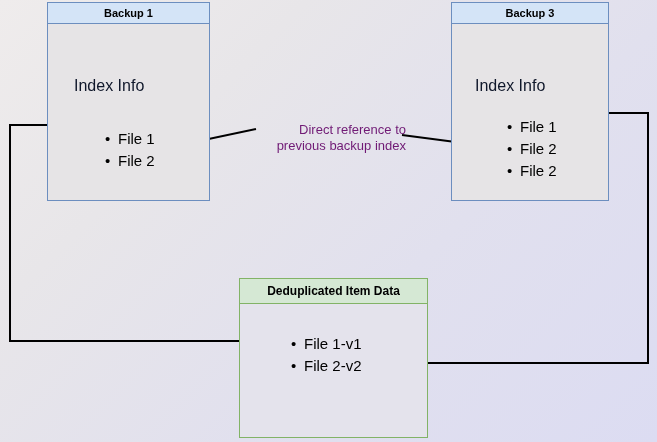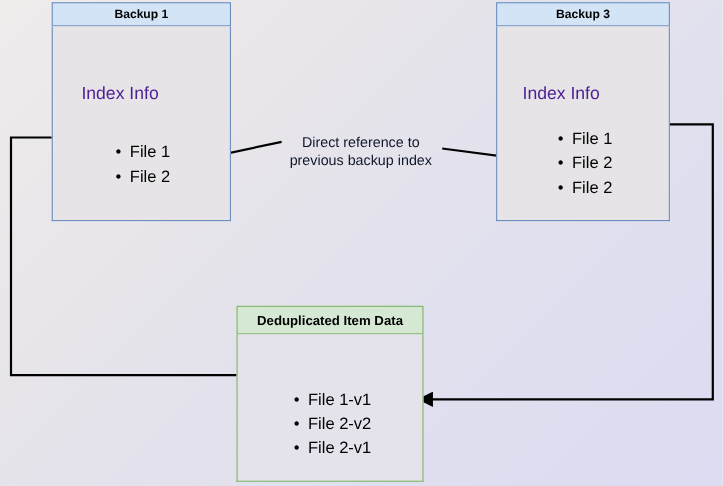--- a/index.html
+++ b/index.html
@@ -71,21 +71,21 @@
   }
   .node.green .body {
     border: 1px solid #82b366;
     border-top: none;
     background: #e4e3ec;
   }
 
   .index-label {
     position: absolute;
     font-size: 16px;
-    color: #4c1d95;
+    color: #0f172a;
     white-space: nowrap;
   }
 
   ul.filelist {
     position: absolute;
     margin: 0;
     padding: 0 0 0 18px;
     list-style: none;
   }
   ul.filelist li {
@@ -101,22 +101,22 @@
     left: -13px;
     top: 0;
     font-size: 15px;
     line-height: 22px;
   }
 
   .edge-label {
     position: absolute;
     font-size: 13px;
     line-height: 16px;
-    color: #0f172a;
-    text-align: center;
+    color: #701a75;
+    text-align: right;
     white-space: pre-line;
   }
 </style>
 </head>
 <body>
 
 <div id="canvas">
 
   <svg class="edges" viewBox="0 0 657 442">
     <defs>
@@ -153,29 +153,28 @@
     <div class="body" style="height:177px;">
       <div class="index-label" style="left:23px; top:53px;">Index Info</div>
       <ul class="filelist" style="left:50px; top:92px;">
         <li>File 1</li>
         <li>File 2</li>
         <li>File 2</li>
       </ul>
     </div>
   </div>
 
-  <div class="node green" style="left:215px; top:278px; width:170px; height:160px;">
+  <div class="node green" style="left:239px; top:278px; width:189px; height:160px;">
     <div class="hdr">
       <span>Deduplicated Item Data</span>
     </div>
     <div class="body" style="height:134px;">
-      <ul class="filelist" style="left:46px; top:29px;margin-top:20px;">
+      <ul class="filelist" style="left:46px; top:29px;">
         <li>File 1-v1</li>
         <li>File 2-v2</li>
-        <li>File 2-v1</li>
       </ul>
     </div>
   </div>
 
   <div class="edge-label" style="left:250px; top:122px; width:156px;">Direct reference to
 previous backup index</div>
 
 </div>
 
 </body></html>

